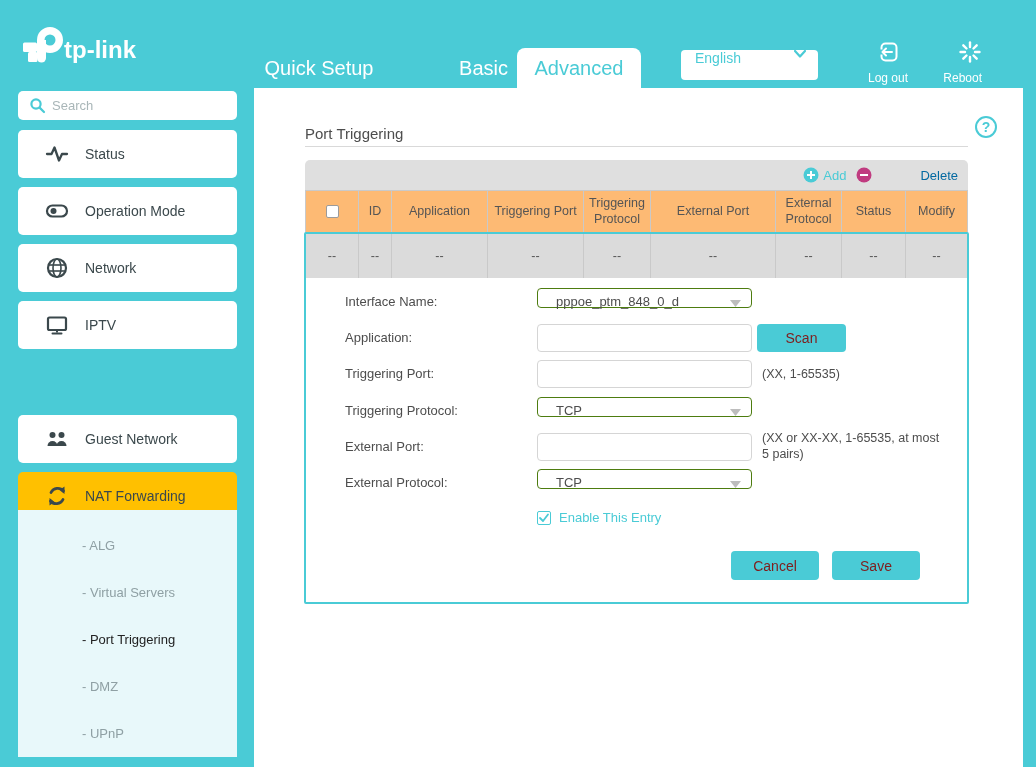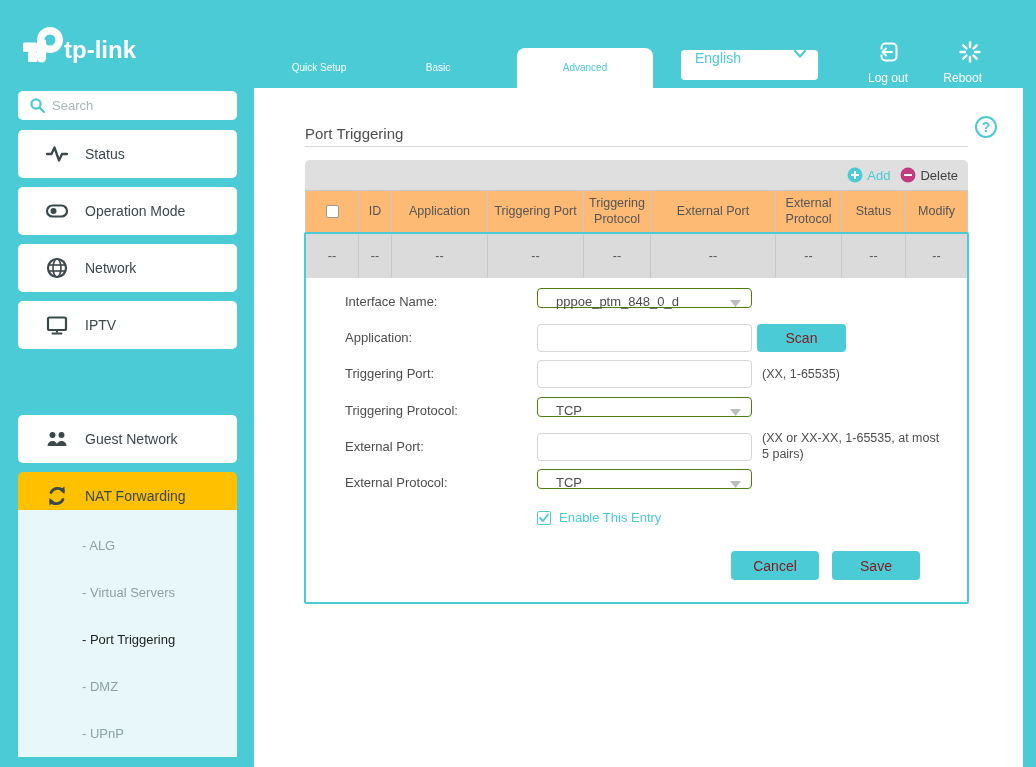--- a/index.html
+++ b/index.html
@@ -6,24 +6,24 @@
   html,body { width:1036px; height:767px; overflow:hidden; }
   body { font-family:"Liberation Sans", sans-serif; background:#4ACBD6; position:relative; }
 
   
   .content-panel { position:absolute; left:254px; top:88px; width:769px; height:679px; background:#fff; }
 
   
   .header { position:absolute; left:0; top:0; width:1036px; height:88px; background:#4ACBD6; }
   .logo { position:absolute; left:20px; top:22px; width:140px; height:50px; }
   .tab { position:absolute; top:48px; height:40px; line-height:40px; text-align:center;
-         font-size:10px; color:#fff; cursor:pointer; }
+         font-size:20px; color:#fff; cursor:pointer; }
   .tab-quick { left:256px; width:126px; }
-  .tab-basic { left:388px; width:100px; }
-  .tab-advanced { left:517px; width:136px; background:#fff; border-radius:8px 8px 0 0; color:#4ACBD6; }
+  .tab-basic { left:408px; width:100px;text-align:right; }
+  .tab-advanced { left:517px; width:124px; background:#fff; border-radius:8px 8px 0 0; color:#4ACBD6; }
   .lang-select { position:absolute; left:681px; top:50px; width:137px; height:30px; background:#fff;
                  border-radius:4px; display:flex; align-items:flex-start; cursor:pointer; }
   .lang-select .val { color:#4ACBD6; font-size:14px; padding-left:14px; flex:1; }
   .lang-select svg { margin-right:12px; }
   .hdr-action { position:absolute; top:40px; width:52px; text-align:center; color:#fff; cursor:pointer; }
   .hdr-action .lbl { font-size:12px; margin-top:3px; }
   .act-logout { left:862px; }
   .act-reboot { left:930px;text-align:right; }
 
   
@@ -50,21 +50,21 @@
   .help-btn { position:absolute; left:975px; top:116px; width:22px; height:22px; border:2px solid #4ACBD6;
               border-radius:50%; color:#4ACBD6; font-size:14px; font-weight:bold; text-align:center;
               line-height:18px; cursor:pointer; }
   .title-divider { position:absolute; left:305px; top:146px; width:663px; height:1px; background:#D9D9D9; }
 
   .toolbar { position:absolute; left:305px; top:160px; width:663px; height:30px; background:#DFDFDF;
              border-radius:5px 5px 0 0; display:flex; align-items:center; justify-content:flex-end; }
   .tb-btn { display:flex; align-items:center; cursor:pointer; margin-right:10px; font-size:13px; }
   .tb-btn svg { margin-right:4px; }
   .tb-add { color:#4ACBD6; }
-  .tb-del { color:#404040; }
+  .tb-del { color:#0369a1;gap:44px; }
 
   .thead { position:absolute; left:305px; top:190px; width:663px; height:43px; background:#fdba74;
            display:flex; border:1px solid #C9C9C9; }
   .thead .cell { display:flex; align-items:center; justify-content:center; text-align:center;
                  font-size:12.5px; color:#555; line-height:1.25; border-left:1px solid #C9C9C9; }
   .thead .cell:first-child { border-left:none; }
   .hdr-checkbox { width:13px; height:13px; background:#fff; border:1px solid #9B9B9B; border-radius:2px;
                   cursor:pointer; }
   .c0{width:52px;} .c1{width:33px;} .c2{width:96px;} .c3{width:96px;} .c4{width:67px;}
   .c5{width:125px;} .c6{width:66px;} .c7{width:64px;} .c8{flex:1;}

